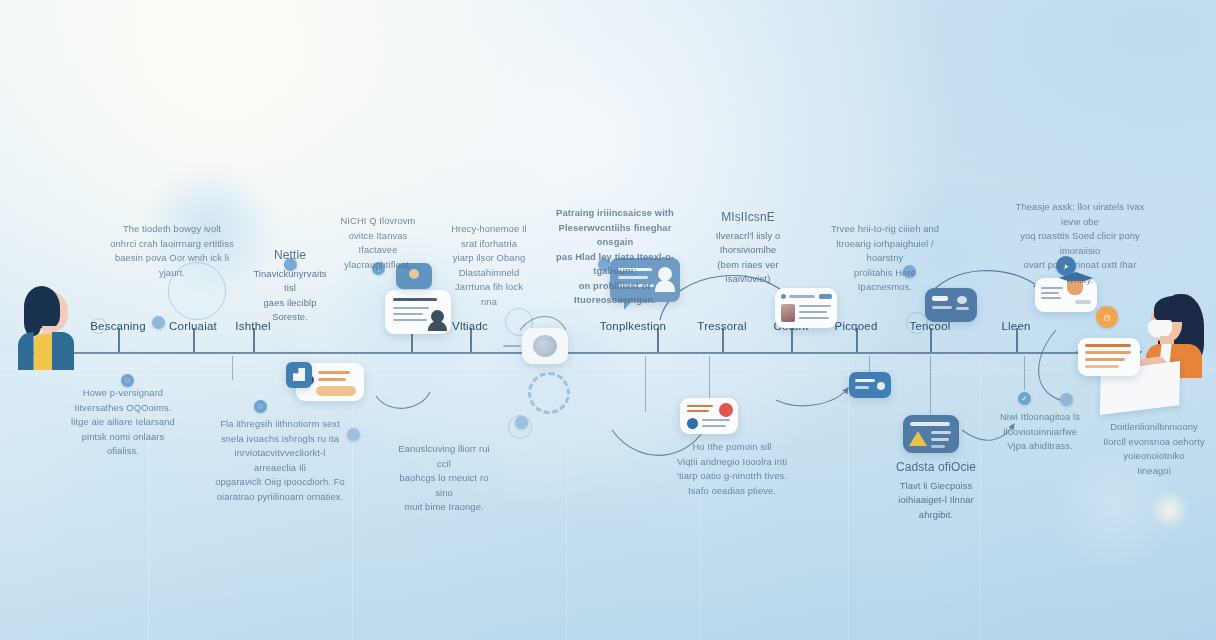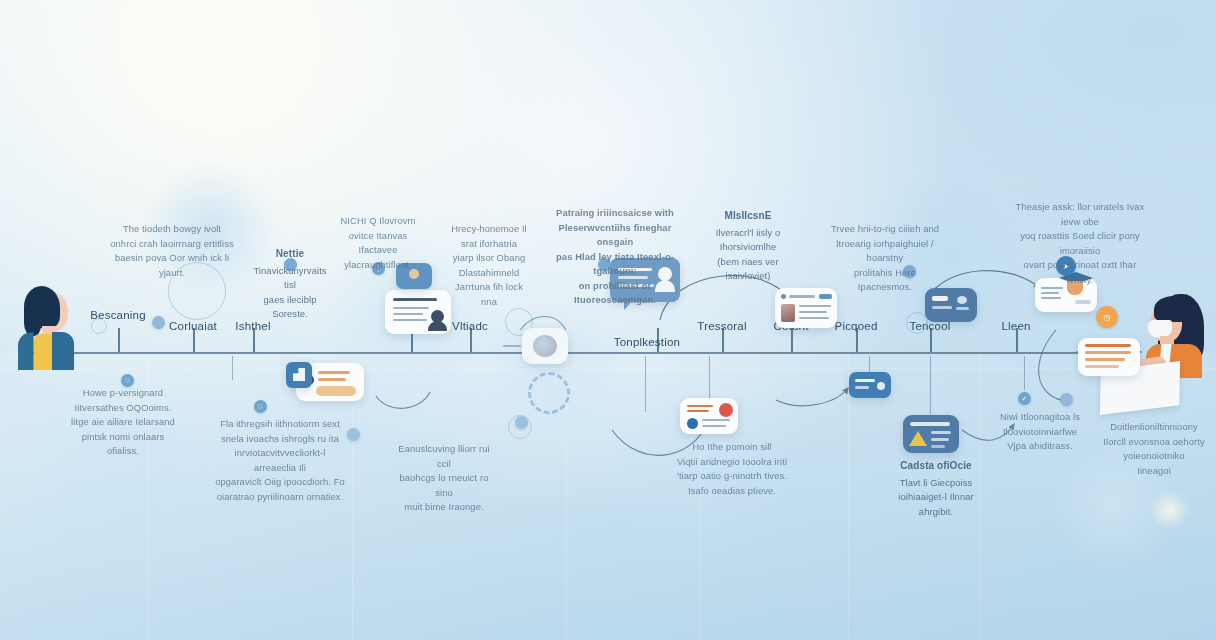--- a/index.html
+++ b/index.html
@@ -42,21 +42,21 @@
   
   .gridv{position:absolute;width:1px;background:rgba(255,255,255,.55);}
   .gridh{position:absolute;height:1px;background:rgba(255,255,255,.5);}
 
   
   .note{
     position:absolute;font-size:9.4px;line-height:1.55;color:#54728c;
     text-align:center;opacity:.82;letter-spacing:.1px;
   }
   .note.strong{color:#3c5d79;}
-  .note-title{font-size:10px;font-weight:bold;color:#32536f;margin-bottom:2px;}
+  .note-title{font-size:12px;font-weight:normal;color:#32536f;margin-bottom:2px;}
 
   
   .card{position:absolute;border-radius:9px;box-shadow:0 3px 9px rgba(40,80,110,.17);}
   .card-white{background:#fbfcfd;}
   .card-blue{background:#6f9bc4;}
   .card-dkblue{background:#4f7ba6;}
   .line{position:absolute;border-radius:2px;}
   .ln-gray{background:#9fb2c4;}
   .ln-dk{background:#4a5f73;}
   .ln-wht{background:rgba(255,255,255,.9);}
@@ -105,31 +105,31 @@
   <div class="gridv" style="left:566px;top:352px;height:288px;opacity:.3;"></div>
   <div class="gridv" style="left:700px;top:352px;height:288px;opacity:.3;"></div>
   <div class="gridv" style="left:848px;top:352px;height:288px;opacity:.3;"></div>
   <div class="gridv" style="left:980px;top:352px;height:288px;opacity:.3;"></div>
 
   <div class="axis"></div>
   <div class="axis-arrow-l"></div>
   <div class="axis-arrow-r"></div>
   <div id="ticks">
       <div class="tick" style="left: 118px;"></div>
-      <div class="tick-lbl" style="left: 118px; top: 321px; transform: translate(-50%, -100%);">Bescaning</div>
+      <div class="tick-lbl" style="left: 118px; top: 332px; transform: translate(-50%, -100%);">Bescaning</div>
       <div class="tick" style="left: 193px;"></div>
       <div class="tick-lbl" style="left: 193px; top: 332px; transform: translate(-50%, -100%);">Corluaiat</div>
       <div class="tick" style="left: 253px;"></div>
       <div class="tick-lbl" style="left: 253px; top: 332px; transform: translate(-50%, -100%);">Ishthel</div>
       <div class="tick" style="left: 411px;"></div>
       <div class="tick-lbl" style="left: 411px; top: 332px; transform: translate(-50%, -100%);">Virpal</div>
       <div class="tick" style="left: 470px;"></div>
       <div class="tick-lbl" style="left: 470px; top: 332px; transform: translate(-50%, -100%);">Vltiadc</div>
       <div class="tick" style="left: 657px;"></div>
-      <div class="tick-lbl" style="left: 647px; top: 332px; transform: translate(-50%, -100%); margin-top: 16px;">Tonplkestion</div>
+      <div class="tick-lbl" style="left: 633px; top: 332px; transform: translate(-50%, -100%);">Tonplkestion</div>
       <div class="tick" style="left: 722px;"></div>
       <div class="tick-lbl" style="left: 722px; top: 332px; transform: translate(-50%, -100%);">Tressoral</div>
       <div class="tick" style="left: 791px;"></div>
       <div class="tick-lbl" style="left: 791px; top: 332px; transform: translate(-50%, -100%);">Cotunt</div>
       <div class="tick" style="left: 856px;"></div>
       <div class="tick-lbl" style="left: 856px; top: 332px; transform: translate(-50%, -100%);">Picqoed</div>
       <div class="tick" style="left: 930px;"></div>
       <div class="tick-lbl" style="left: 930px; top: 332px; transform: translate(-50%, -100%);">Tencool</div>
       <div class="tick" style="left: 1016px;"></div>
       <div class="tick-lbl" style="left: 1016px; top: 332px; transform: translate(-50%, -100%);">Lleen</div>

